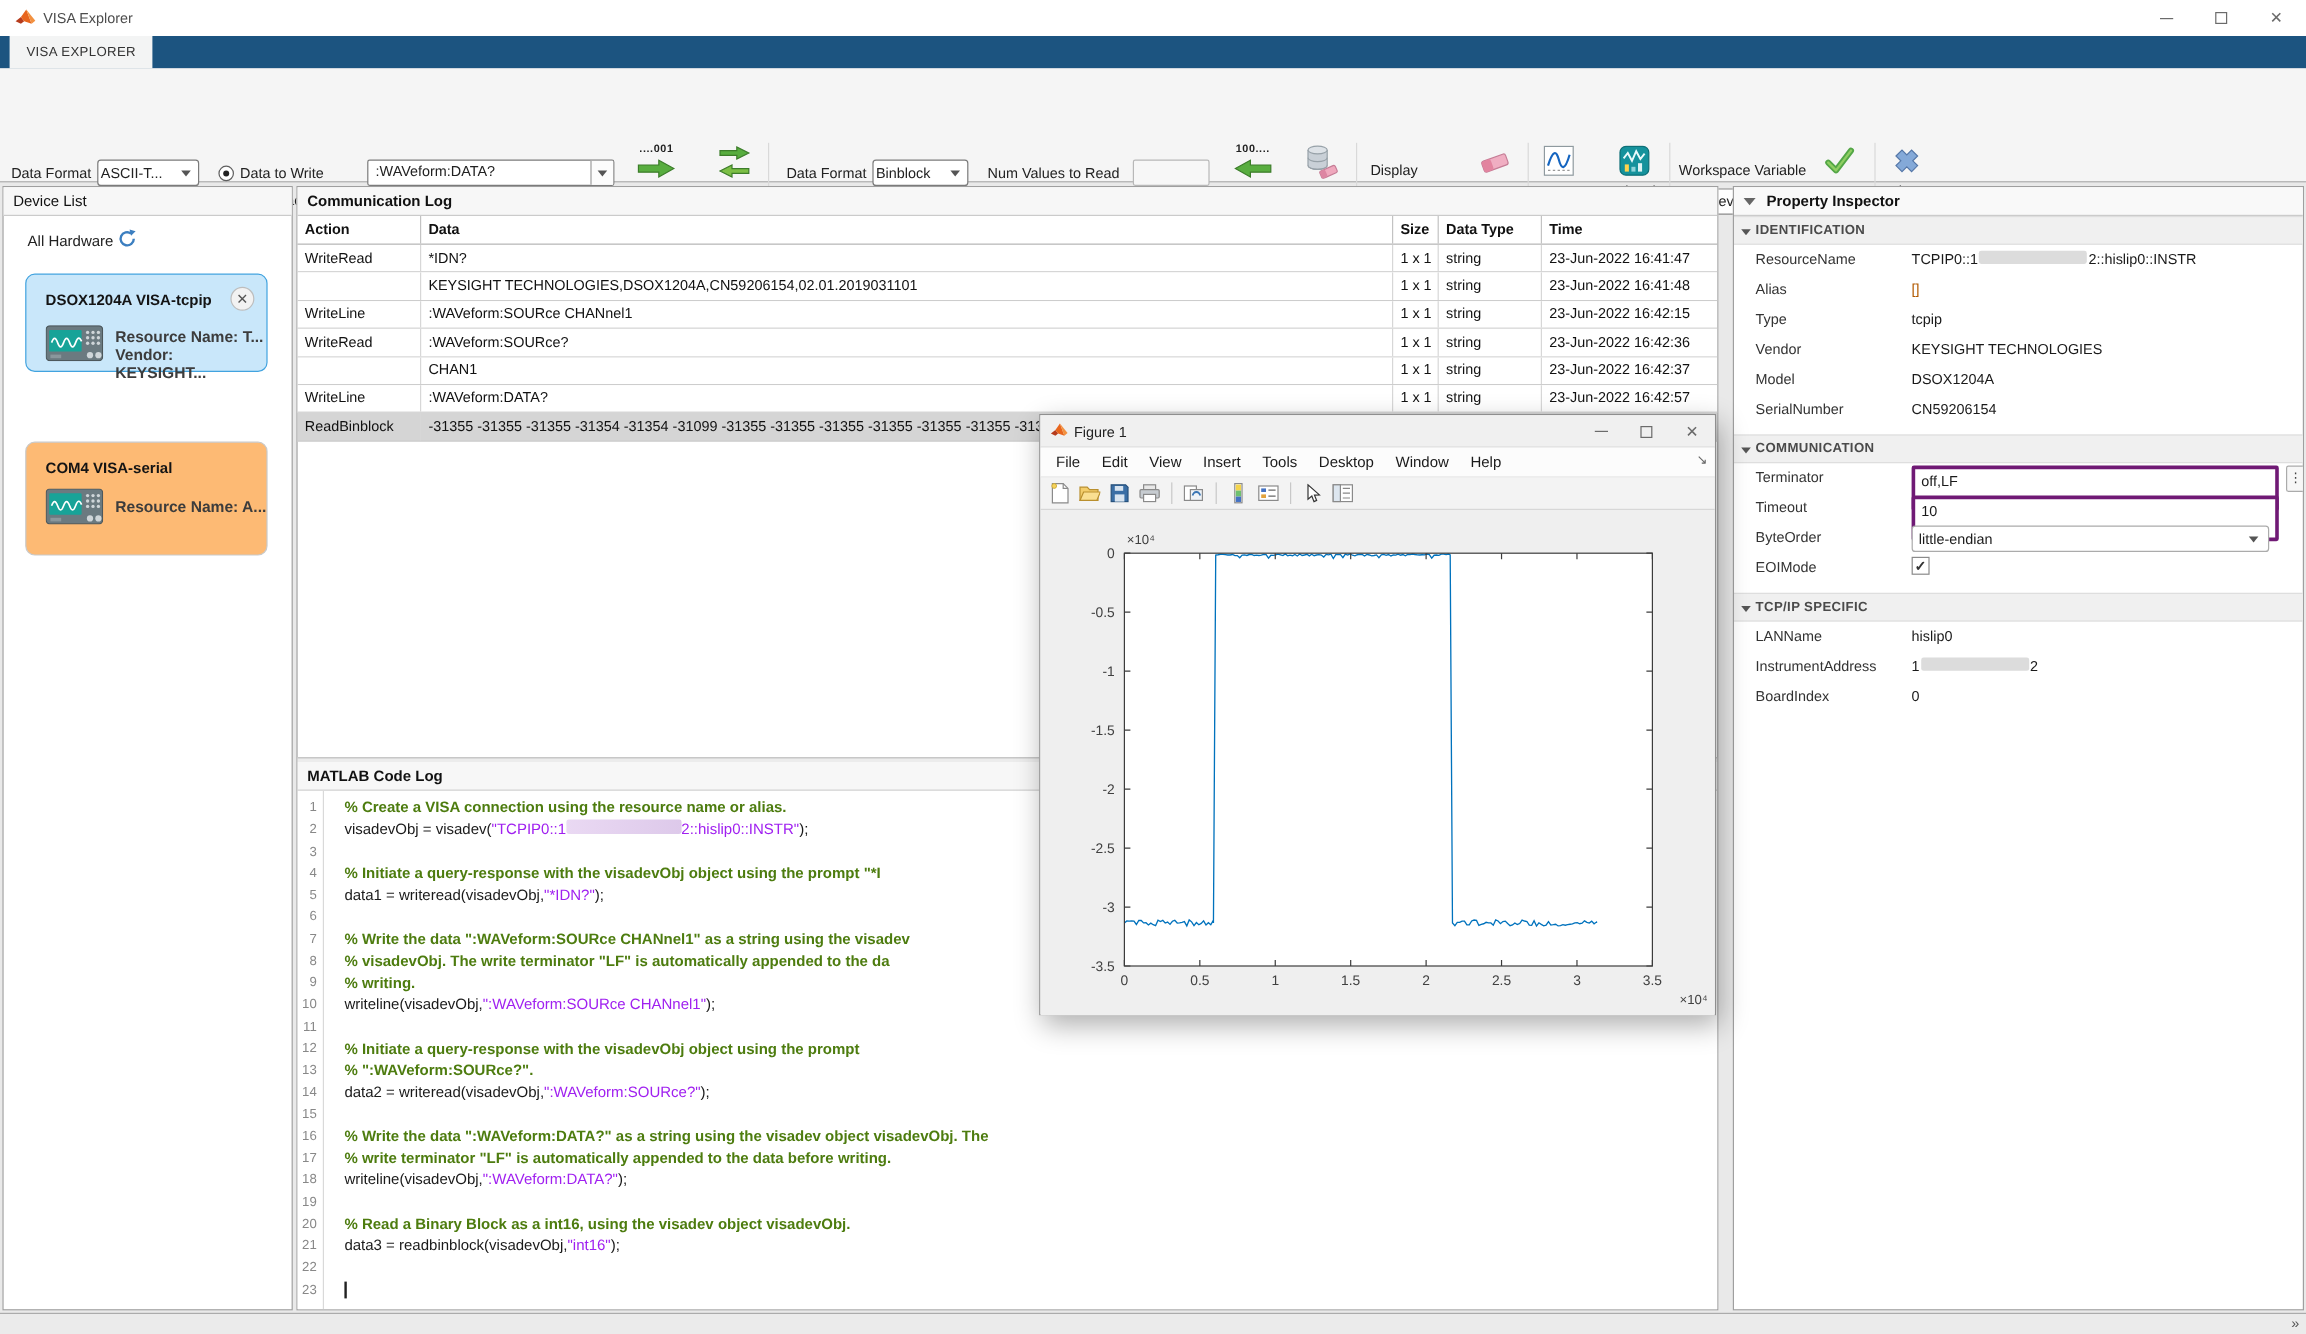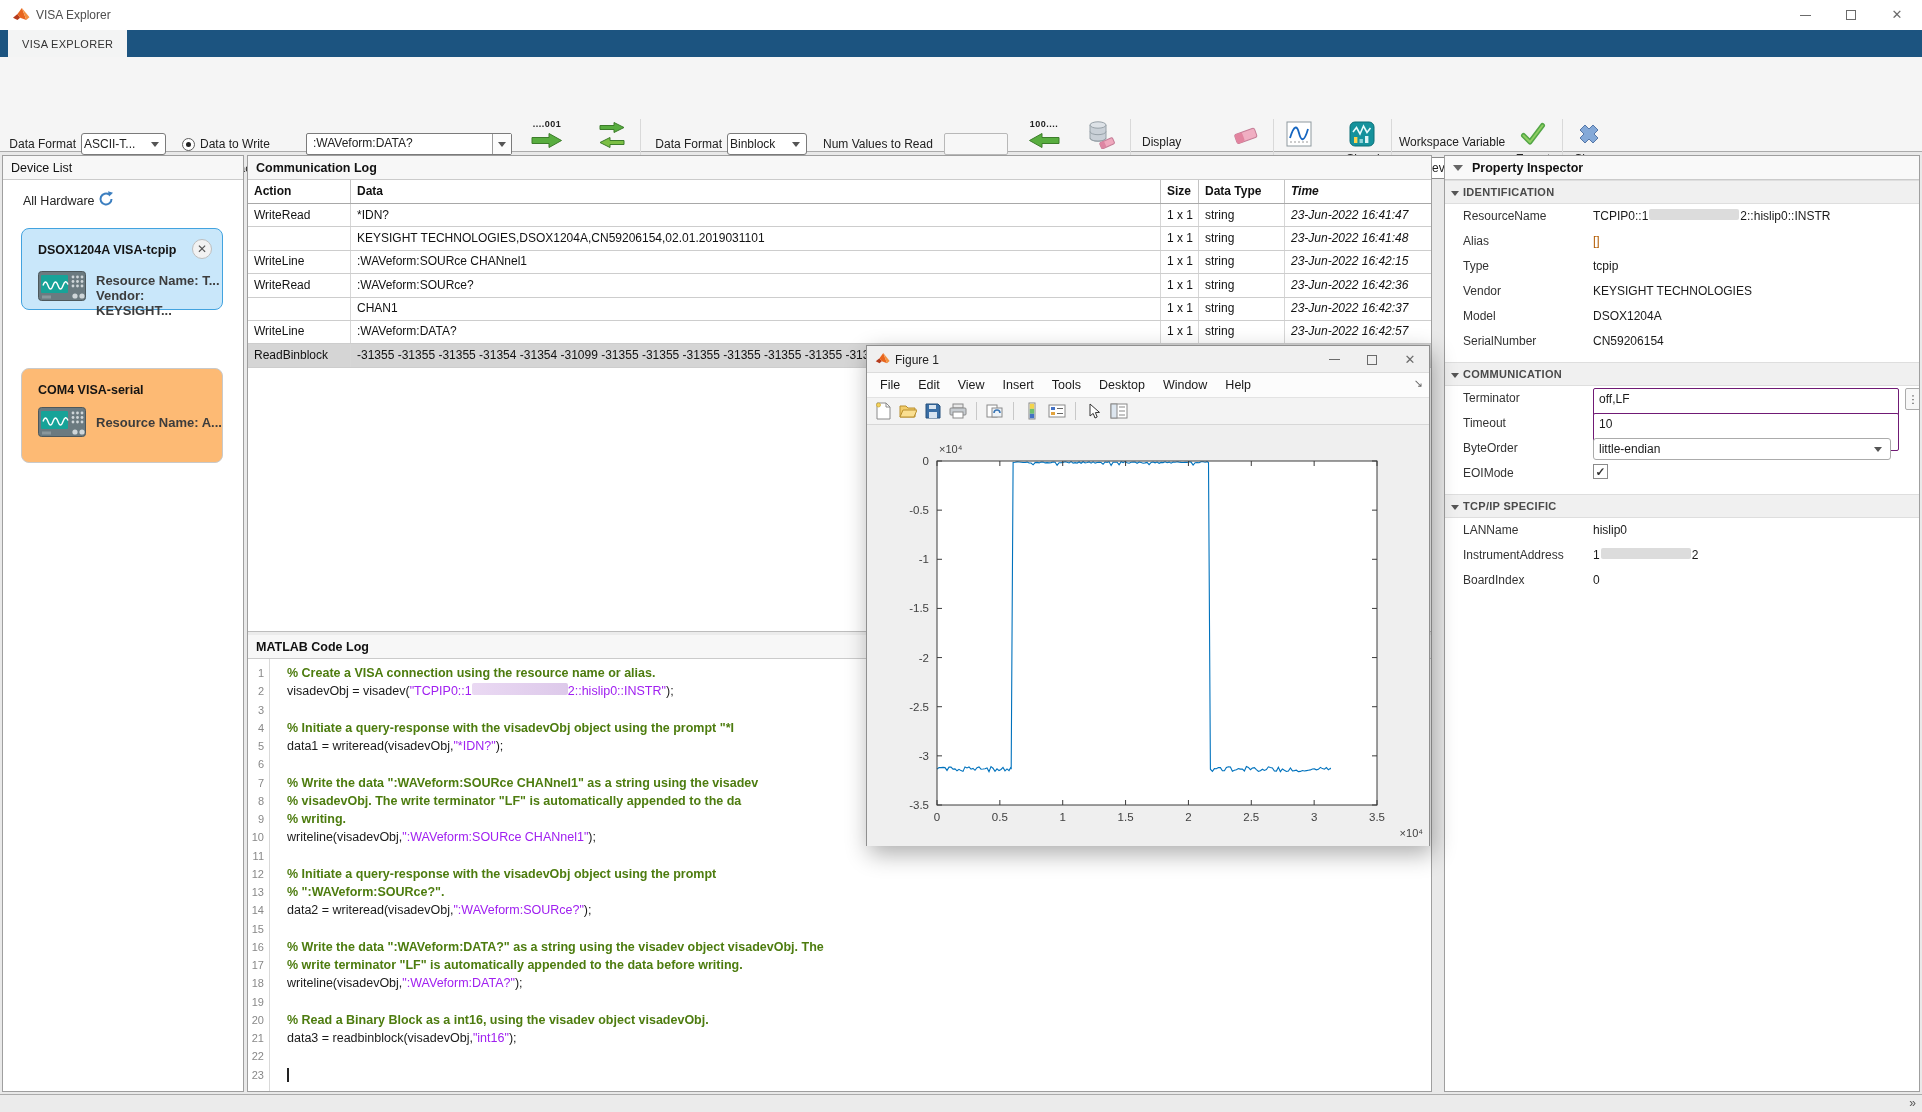--- a/index.html
+++ b/index.html
@@ -67,21 +67,21 @@
   .card .cicon{position:absolute;left:16px;}
   .card .clines{position:absolute;left:74px;font-size:13px;color:#3c3c3c;line-height:15px;font-weight:bold;}
 
   
   .logtable{position:absolute;left:0;top:24px;right:0;}
   .thead{display:flex;height:24px;border-bottom:1px solid #a8a8a8;background:#fff;}
   .th{font-size:12px;font-weight:bold;color:#111;padding:4px 6px;border-right:1px solid #c3c3c3;overflow:hidden;white-space:nowrap;}
   .tr{display:flex;height:23.4px;border-bottom:1px solid #cdcdcd;background:#fff;}
   .tr.sel{background:#d5d5d5;}
   .td{font-size:12px;color:#111;padding:3.5px 6px;border-right:1px solid #d7d7d7;overflow:hidden;white-space:nowrap;}
-  .c0{width:103px}.c1{width:810px}.c2{width:38px}.c3{width:86px}.c4{flex:1;border-right:none!important;font-style:italic;}
+  .c0{width:103px}.c1{width:810px}.c2{width:38px}.c3{width:86px}.c4{flex:1;border-right:none!important;}
 
   .splitter{position:absolute;left:0;top:475px;width:100%;height:4px;background:#ececec;border-top:1px solid #bdbdbd;}
   .codeheader{position:absolute;left:0;top:479px;width:100%;}
   .code{position:absolute;left:0;top:503px;right:0;bottom:0;background:#fff;overflow:hidden;padding-top:5px;}
   .code::before{content:'';position:absolute;left:21px;top:0;bottom:0;width:1px;background:#d9d9d9;}
   .code-line{height:18.25px;display:flex;font-family:"DejaVu Sans Mono",monospace;font-size:12.5px;line-height:18.25px;white-space:pre;}
   .code-line .ln{width:16px;text-align:right;color:#888;font-size:11px;flex:none;}
   .code-line .ct{margin-left:23px;}
   .seg-code{color:#1a1a1a;}
   .seg-comment{color:#4d7c0f;font-weight:bold;}
@@ -93,21 +93,21 @@
   .pi-body{position:absolute;left:0;top:24px;right:0;bottom:0;overflow:hidden;}
   .pi-sec{margin-top:0;}
   .pi-sec + .pi-sec{margin-top:8px;}
   .pi-sec-h{height:24px;background:#f0f0f0;border-top:1px solid #dedede;border-bottom:1px solid #dedede;
      font-size:11px;font-weight:bold;color:#4a4a4a;display:flex;align-items:center;padding-left:18px;position:relative;letter-spacing:.3px;}
   .pi-sec-h::before{content:'';position:absolute;left:6px;top:10px;border-left:4px solid transparent;border-right:4px solid transparent;border-top:5px solid #555;}
   .pi-row{position:relative;height:25px;}
   .pi-row .pl{position:absolute;left:18px;top:5px;font-size:12px;color:#333;}
   .pi-row .pv{position:absolute;left:148px;top:5px;font-size:12px;color:#1a1a1a;white-space:nowrap;}
   .blur-val{display:inline-block;width:90px;height:11px;background:#dcdcdc;border-radius:2px;margin:0 1px;}
-  .pi-input{position:absolute;left:148px;top:1.5px;width:306px;height:38px;border:1px solid #701a75;border-radius:2px;
+  .pi-input{position:absolute;left:148px;top:1.5px;width:306px;height:38px;border:3px solid #701a75;border-radius:2px;
      background:#fff;font-size:12px;color:#1a1a1a;line-height:20px;padding:0 5px;}
   .pi-more{position:absolute;left:460px;top:1.5px;width:16px;height:22px;border:1px solid #ababab;border-radius:2px;background:#f7f7f7;
      font-size:11px;color:#444;text-align:center;line-height:20px;}
   .pi-select{position:absolute;left:148px;top:1.5px;width:298px;height:22px;border:1px solid #ababab;border-radius:3px;
      background:#fff;font-size:12px;color:#1a1a1a;line-height:20px;padding:0 5px;}
   .pi-select::after{content:'';position:absolute;right:8px;top:8px;border-left:4px solid transparent;border-right:4px solid transparent;border-top:5px solid #555;}
   .pi-check{position:absolute;left:148px;top:3px;width:15px;height:15px;border:1px solid #8a8a8a;background:#fff;
      font-size:12px;line-height:14px;text-align:center;color:#333;font-weight:bold;}
   .pi-title-tri{width:0;height:0;border-left:5px solid transparent;border-right:5px solid transparent;border-top:6px solid #666;margin-right:9px;}
 

